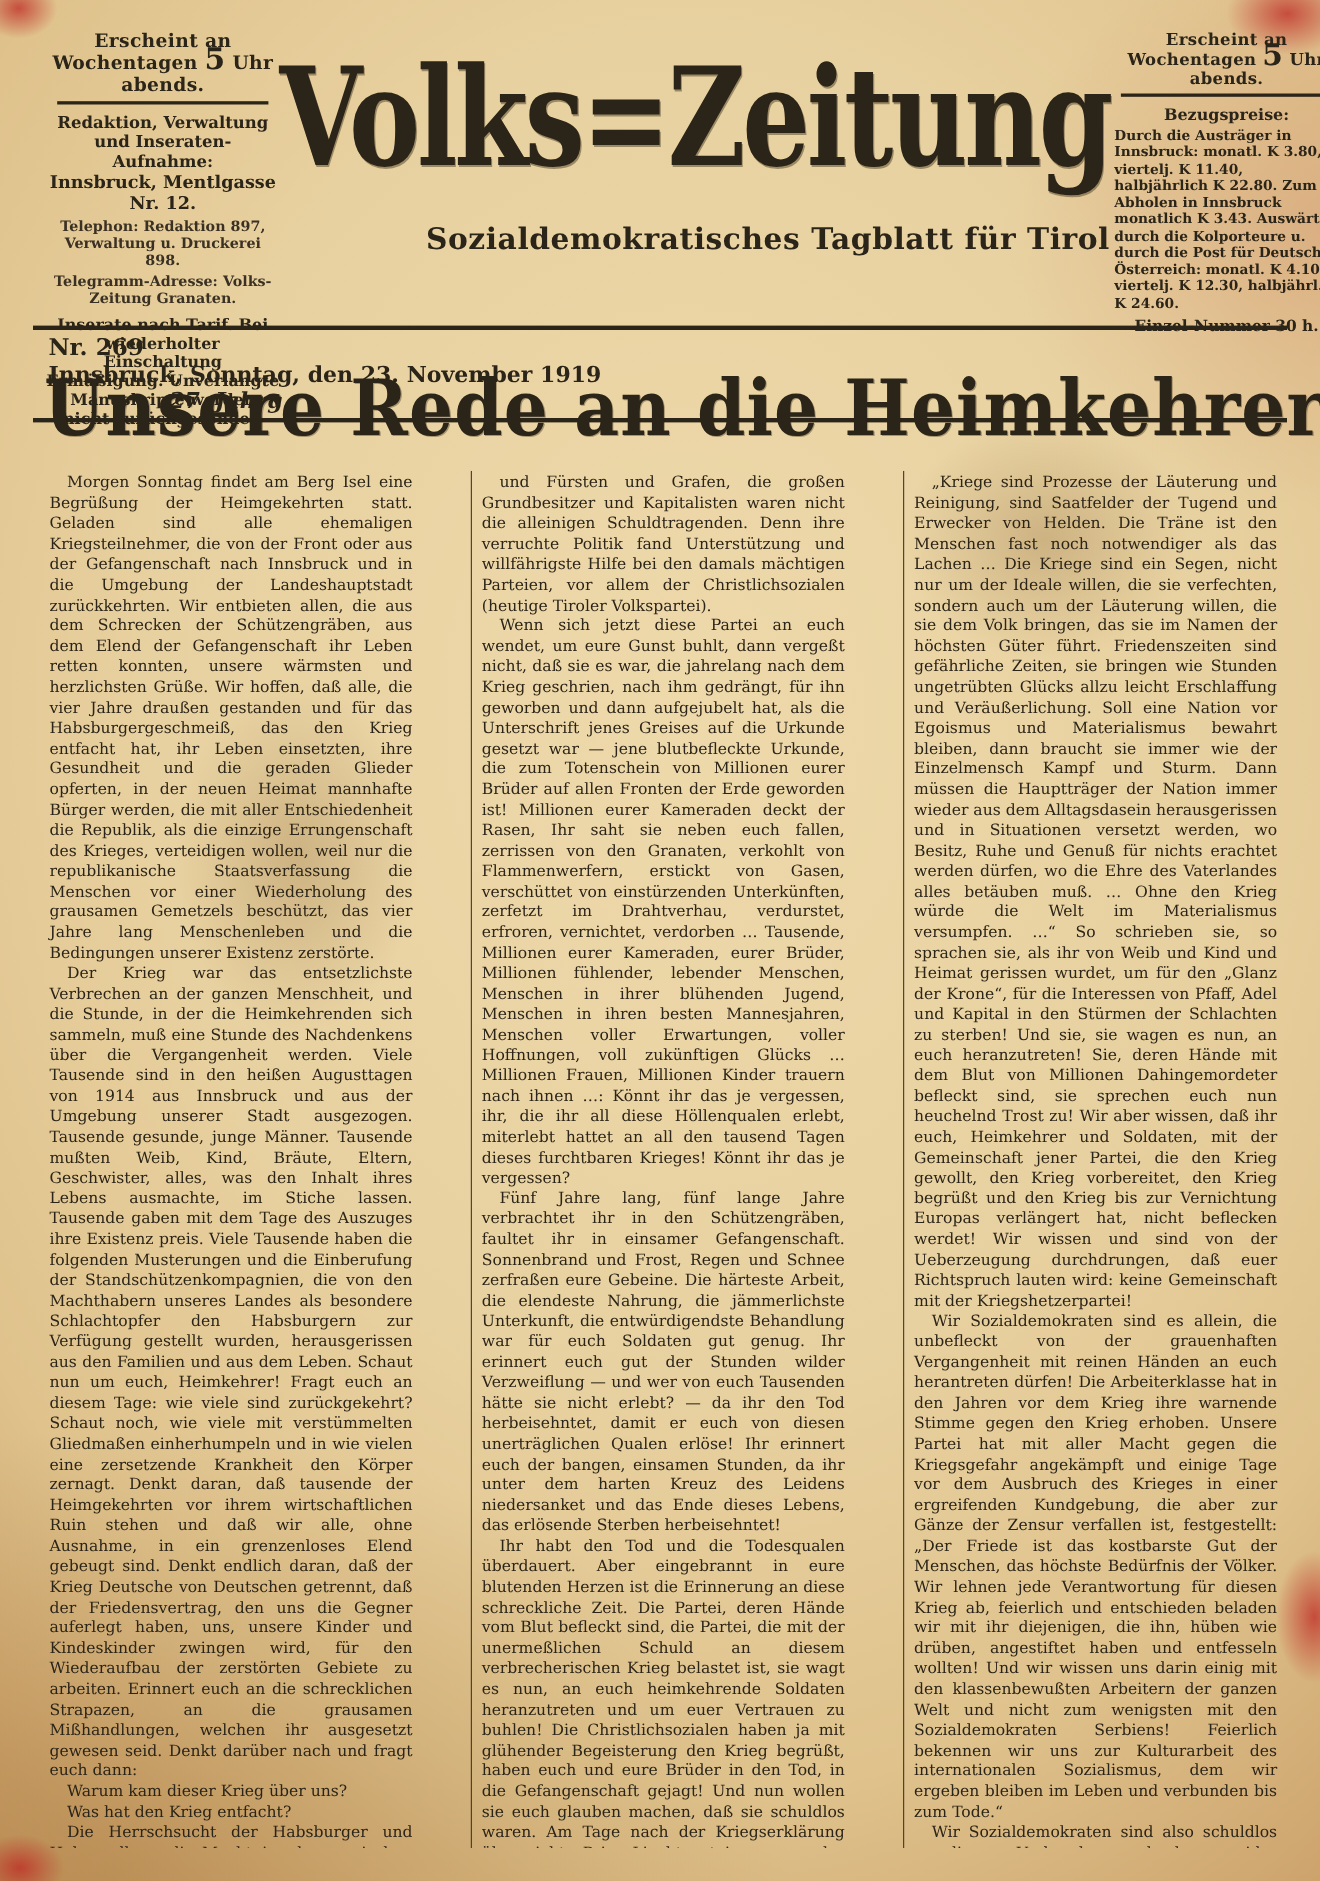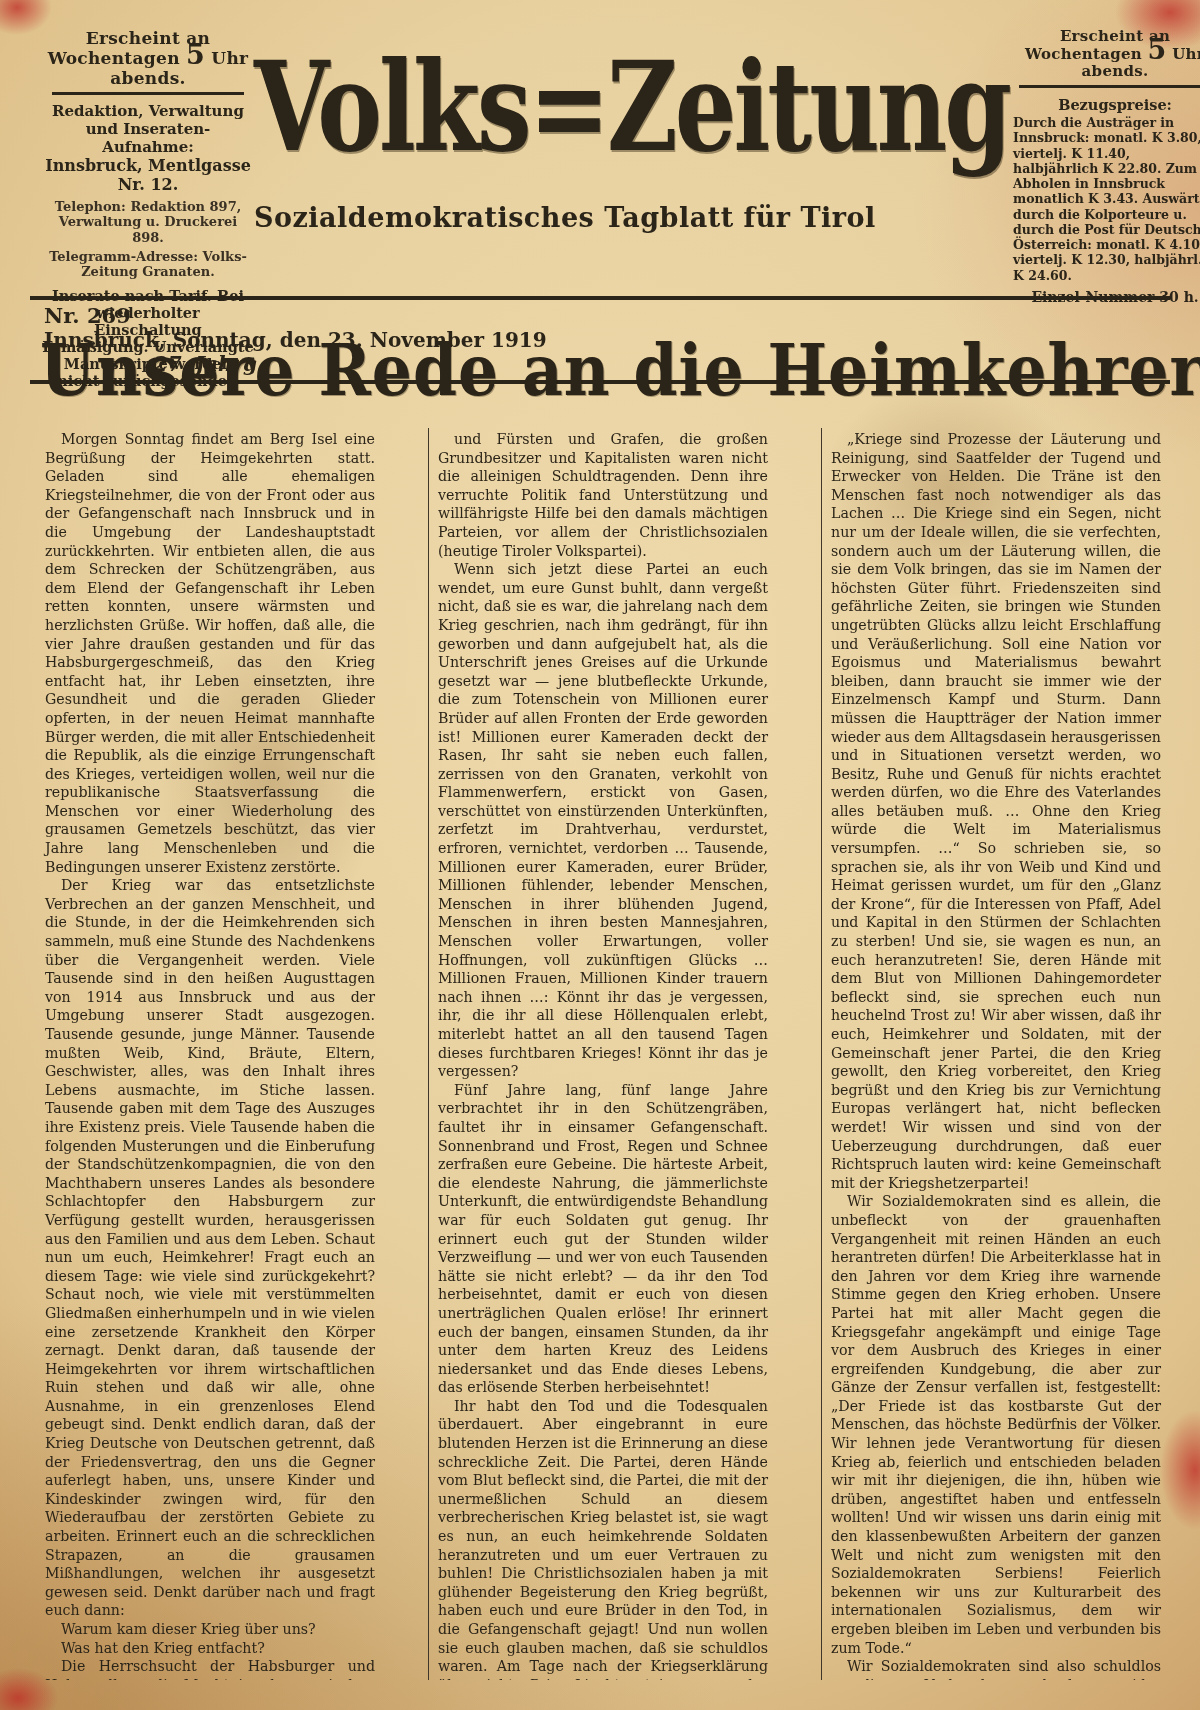--- a/index.html
+++ b/index.html
@@ -26,21 +26,21 @@
   .side-box .sched .big5{font-size:27px;line-height:0;}
   .rule-under{border-bottom:3px solid #2b2418;margin:4px 10px 8px 10px;}
   .addr-head{font-weight:bold;font-size:15px;}
   .addr{font-weight:bold;font-size:16px;margin-top:1px;}
   .phone{font-size:13px;margin-top:4px;font-weight:bold;color:#3a3124;}
   .tariff{font-size:14.5px;font-weight:bold;margin-top:7px;}
   .right-box .sched{font-size:15px;}
   .prices-head{font-weight:bold;font-size:14.5px;margin-top:6px;}
   .prices{font-size:12.5px;font-weight:bold;text-align:left;padding:0 4px;margin-top:2px;line-height:1.22;}
   .single{font-weight:bold;font-size:14px;margin-top:6px;}
-  .masthead{flex:1;text-align:left;padding-top:20px;}
+  .masthead{flex:1;text-align:right;padding-top:20px;}
   .mast-title{
     font-size:97px;font-weight:bold;line-height:.95;letter-spacing:-3px;
     transform:scaleY(1.28);transform-origin:top center;
     text-shadow:1px 1px 0 rgba(40,30,10,.4);
     white-space:nowrap;
   }
   .mast-sub{font-size:27px;font-weight:bold;margin-top:62px;letter-spacing:.5px;}
 
   
   .dateline-wrap{position:absolute;top:296px;left:30px;right:30px;}

